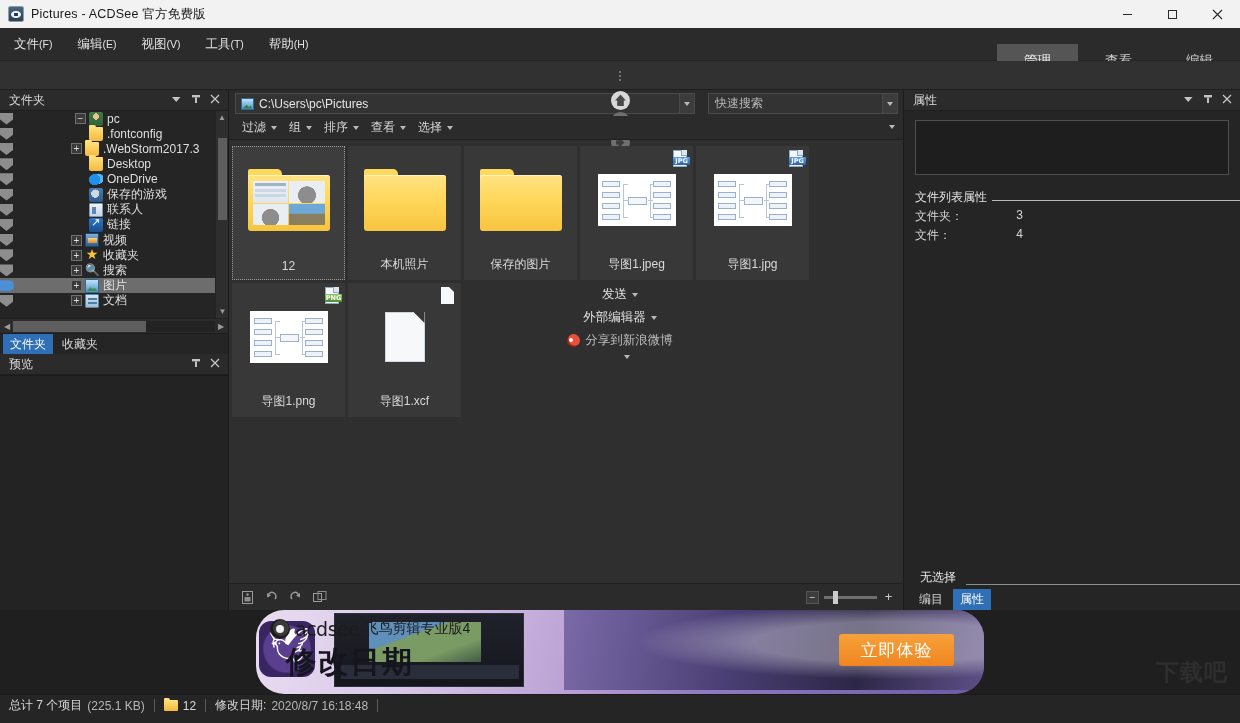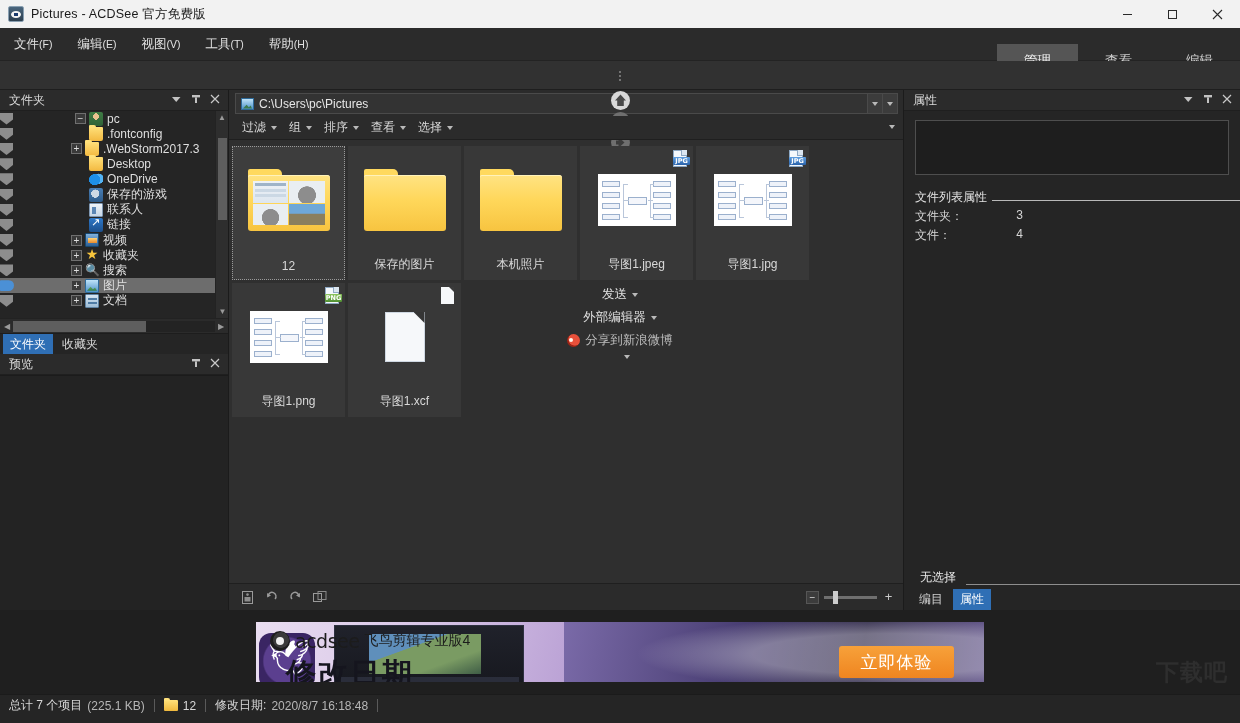--- a/index.html
+++ b/index.html
@@ -266,22 +266,22 @@
   .noselect-row { padding: 0 0 0 8px; display: flex; align-items: flex-end; }
   .noselect-tab { font-size: 12px; color: #e9e9e9; padding: 1px 10px 2px 8px; position: relative; }
   .noselect-line { flex: 1; height: 1px; background: #8e8e8e; margin-bottom: 3px; }
   .prop-tabs { height: 22px; display: flex; align-items: center; gap: 3px; padding: 0 0 0 8px; }
   .prop-tab { font-size: 12px; color: #cfcfcf; padding: 2px 7px; }
   .prop-tab.active { background: #2f6fb5; color: #fff; }
 
   
   .ad-strip { height: 84px; background: #1f1f1f; display: flex; align-items: center;
               justify-content: center; position: relative; }
-  .ad { width: 728px; height: 60px; position: relative; overflow: hidden;
-        background: linear-gradient(105deg, #e9ddf0 0%, #d9c7e8 22%, #b9a0d4 45%, #8f7bbf 62%, #6b5aa3 100%); }
+  .ad { width: 728px; height: 84px; position: relative; overflow: hidden;
+        background: linear-gradient(105deg, #e9ddf0 0%, #d9c7e8 22%, #b9a0d4 45%, #8f7bbf 62%, #6b5aa3 100%); border-radius: 28px; }
   .ad-photo { position: absolute; right: 0; top: 0; width: 420px; height: 80px;
      background:
        radial-gradient(ellipse at 78% 40%, rgba(255,255,255,.35) 0 30%, transparent 55%),
        linear-gradient(100deg, #7a6aa8 0%, #4a3f74 40%, #2d2747 70%, #5d4f86 100%); }
   .ad-ui { position: absolute; left: 78px; top: 3px; width: 190px; height: 74px;
      background: linear-gradient(#20222b, #15161c); border: 1px solid #2d3040; }
   .ad-ui-img { position: absolute; left: 34px; top: 8px; width: 112px; height: 40px;
      background: linear-gradient(160deg, #5f8fbb 0 35%, #7a9b63 36% 70%, #3f5d46 100%); }
   .ad-ui-strip { position: absolute; left: 6px; bottom: 7px; width: 178px; height: 14px;
      background: #2a2d3a; }
@@ -585,20 +585,23 @@
 
   <div class="center">
     <div class="addr-row">
       <div class="addr-box">
         <div class="addr-ico"></div>
         <div class="addr-text">C:\Users\pc\Pictures</div>
       </div>
       <div class="drop-sq">
           <span class="caret"></span>
         </div>
+      <div class="search-box">
+        <span class="search-ph">快速搜索</span>
+      </div>
       <div class="drop-sq">
           <span class="caret"></span>
         </div>
     </div>
 
     <div class="filter-row">
       <div class="f-item">
           <span>过滤</span>
           <span class="caret"></span>
         </div>
@@ -639,31 +642,31 @@
         <div class="cell-label">12</div>
       </div>
 
       <div class="cell">
         <div class="thumb-area">
           <div class="big-folder">
               <div class="tab"></div>
               <div class="body"></div>
             </div>
         </div>
-        <div class="cell-label">保存的图片</div>
+        <div class="cell-label">本机照片</div>
       </div>
 
       <div class="cell">
         <div class="thumb-area">
           <div class="big-folder">
               <div class="tab"></div>
               <div class="body"></div>
             </div>
         </div>
-        <div class="cell-label">本机照片</div>
+        <div class="cell-label">保存的图片</div>
       </div>
 
       <div class="cell">
         <div class="thumb-area">
           <div class="mindmap">
             <div class="mm-node" style="left:4px;top:7px"></div>
             <div class="mm-node" style="left:4px;top:18px"></div>
             <div class="mm-node" style="left:4px;top:29px"></div>
             <div class="mm-node" style="left:4px;top:40px"></div>
             <div class="mm-node mm-center"></div>

